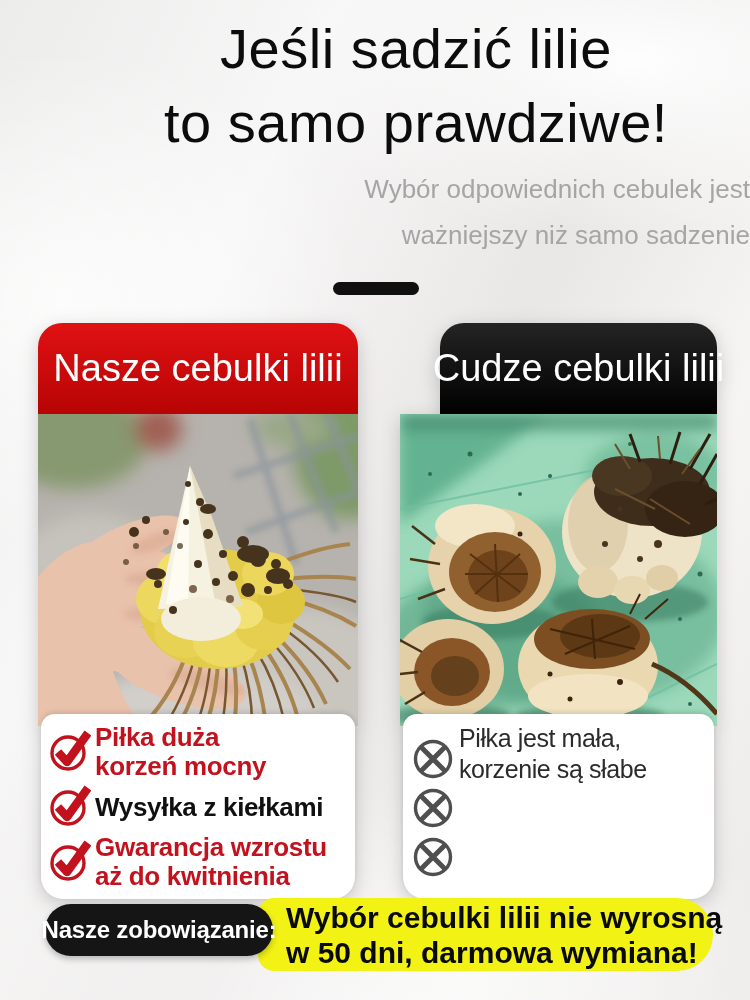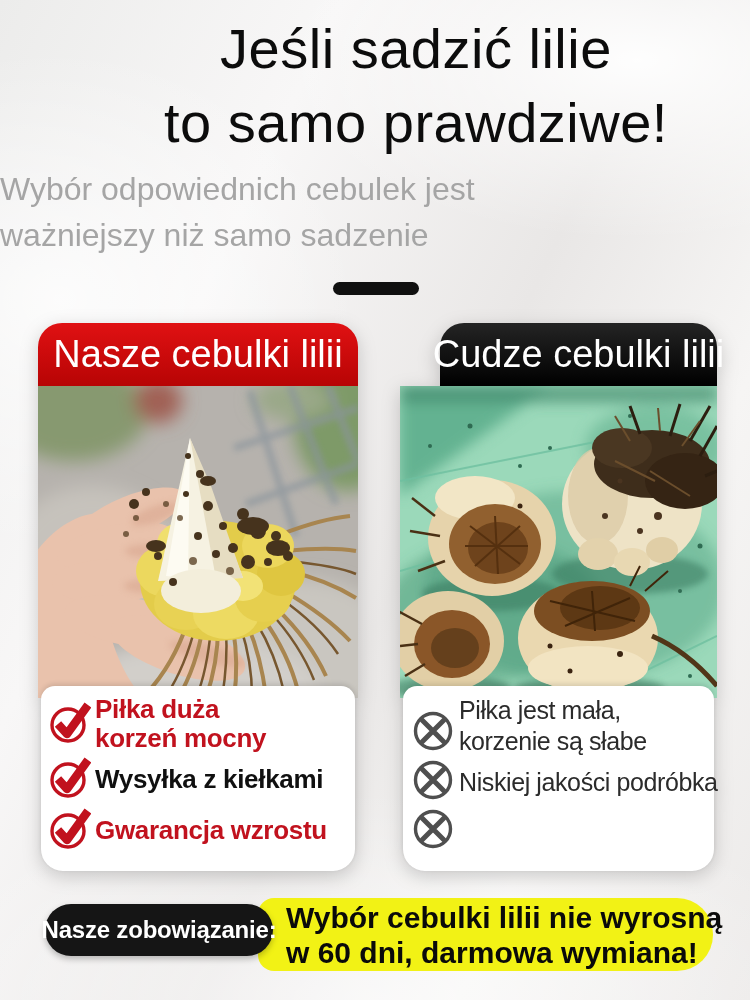--- a/index.html
+++ b/index.html
@@ -7,27 +7,27 @@
     position:relative;width:750px;height:1000px;overflow:hidden;
     font-family:"Liberation Sans",sans-serif;
     background:
       radial-gradient(ellipse 600px 300px at 85% 6%, rgba(255,255,255,.95), rgba(255,255,255,0) 60%),
       radial-gradient(ellipse 500px 420px at 8% 30%, rgba(255,255,255,.75), rgba(255,255,255,0) 60%),
       radial-gradient(ellipse 700px 300px at 50% 100%, rgba(255,255,255,.6), rgba(255,255,255,0) 70%),
       linear-gradient(115deg,#ececeb 0%,#f8f7f7 28%,#e9e7e6 55%,#f6f5f4 76%,#eceae9 100%);
   }
   .title{position:absolute;top:12px;left:0;width:750px;text-align:center;
     font-size:56px;font-weight:400;color:#0c0c0c;line-height:74px;letter-spacing:.5px;padding-left:41px;}
-  .subtitle{position:absolute;top:166px;left:0;width:750px;text-align:left;
-    font-size:32px;font-weight:400;color:#a5a5a5;line-height:46px;}
+  .subtitle{position:absolute;top:166px;left:0;width:750px;text-align:right;
+    font-size:26px;font-weight:400;color:#a5a5a5;line-height:46px;}
   .divider{position:absolute;left:333px;top:282px;width:86px;height:13px;border-radius:7px;background:#101010;}
   .card{position:absolute;top:323px;height:552px;filter:drop-shadow(0 5px 9px rgba(0,0,0,.18));}
   .card.left{left:38px;width:320px;}
   .card.right{left:400px;width:317px;}
-  .card-header{height:63px;display:flex;align-items:center;justify-content:center;
+  .card-header{height:91px;display:flex;align-items:center;justify-content:center;
     color:#ffffff;font-size:38px;font-weight:400;border-radius:24px 24px 0 0;white-space:nowrap;}
   .card.left .card-header{background:linear-gradient(180deg,#e01113,#b70404);}
   .card.right .card-header{background:linear-gradient(180deg,#242424,#000000);margin-left:40px;}
   .photo{height:312px;overflow:hidden;}
   .photo svg{display:block;width:100%;height:100%;}
   .panel{position:relative;z-index:2;margin:-12px auto 0;width:calc(100% - 6px);height:185px;
     background:#ffffff;border-radius:14px 14px 22px 22px;box-sizing:border-box;
     padding:9px 2px 0 8px;box-shadow:0 -2px 5px rgba(0,0,0,.12);}
   .row{display:flex;align-items:center;margin-bottom:1px;}
   .row.top{align-items:flex-end;}
@@ -201,20 +201,21 @@
       </div>
       <div class="row">
         <span class="ic">
           <svg width="42" height="46" viewBox="0 0 42 46">
               <circle cx="19" cy="26" r="16" fill="none" stroke="#c1121e" stroke-width="3.4"></circle>
               <path d="M9,25 L18,35 L39,6" fill="none" stroke="#c1121e" stroke-width="8.5" stroke-linejoin="round"></path>
             </svg>
         </span>
         <span class="btxt red">
           <div>Gwarancja wzrostu</div>
+          <div>aż do kwitnienia</div>
         </span>
       </div>
     </div>
   </div>
 
   <div class="card right">
     <div class="card-header">Cudze cebulki lilii</div>
     <div class="photo">
       <svg viewBox="0 0 317 312" preserveAspectRatio="none">
         <defs>
@@ -343,32 +344,31 @@
           <div>korzenie są słabe</div>
         </span>
       </div>
       <div class="row">
         <span class="ic">
           <svg width="44" height="44" viewBox="0 0 44 44">
               <circle cx="22" cy="22" r="17.5" fill="none" stroke="#4f4f4f" stroke-width="3.4"></circle>
               <path d="M11,11 L33,33 M33,11 L11,33" stroke="#4f4f4f" stroke-width="5" stroke-linecap="round"></path>
             </svg>
         </span>
-        <span class="dtxt">Niskiej jakości podróbka</span>
       </div>
       <div class="row">
         <span class="ic">
           <svg width="44" height="44" viewBox="0 0 44 44">
               <circle cx="22" cy="22" r="17.5" fill="none" stroke="#4f4f4f" stroke-width="3.4"></circle>
               <path d="M11,11 L33,33 M33,11 L11,33" stroke="#4f4f4f" stroke-width="5" stroke-linecap="round"></path>
             </svg>
         </span>
       </div>
     </div>
   </div>
 
   <div class="promise-highlight">
     <div>Wybór cebulki lilii nie wyrosną</div>
-    <div>w 60 dni, darmowa wymiana!</div>
+    <div>w 50 dni, darmowa wymiana!</div>
   </div>
   <div class="promise-pill">Nasze zobowiązanie:</div>
 
 </div>
 
 </body></html>

